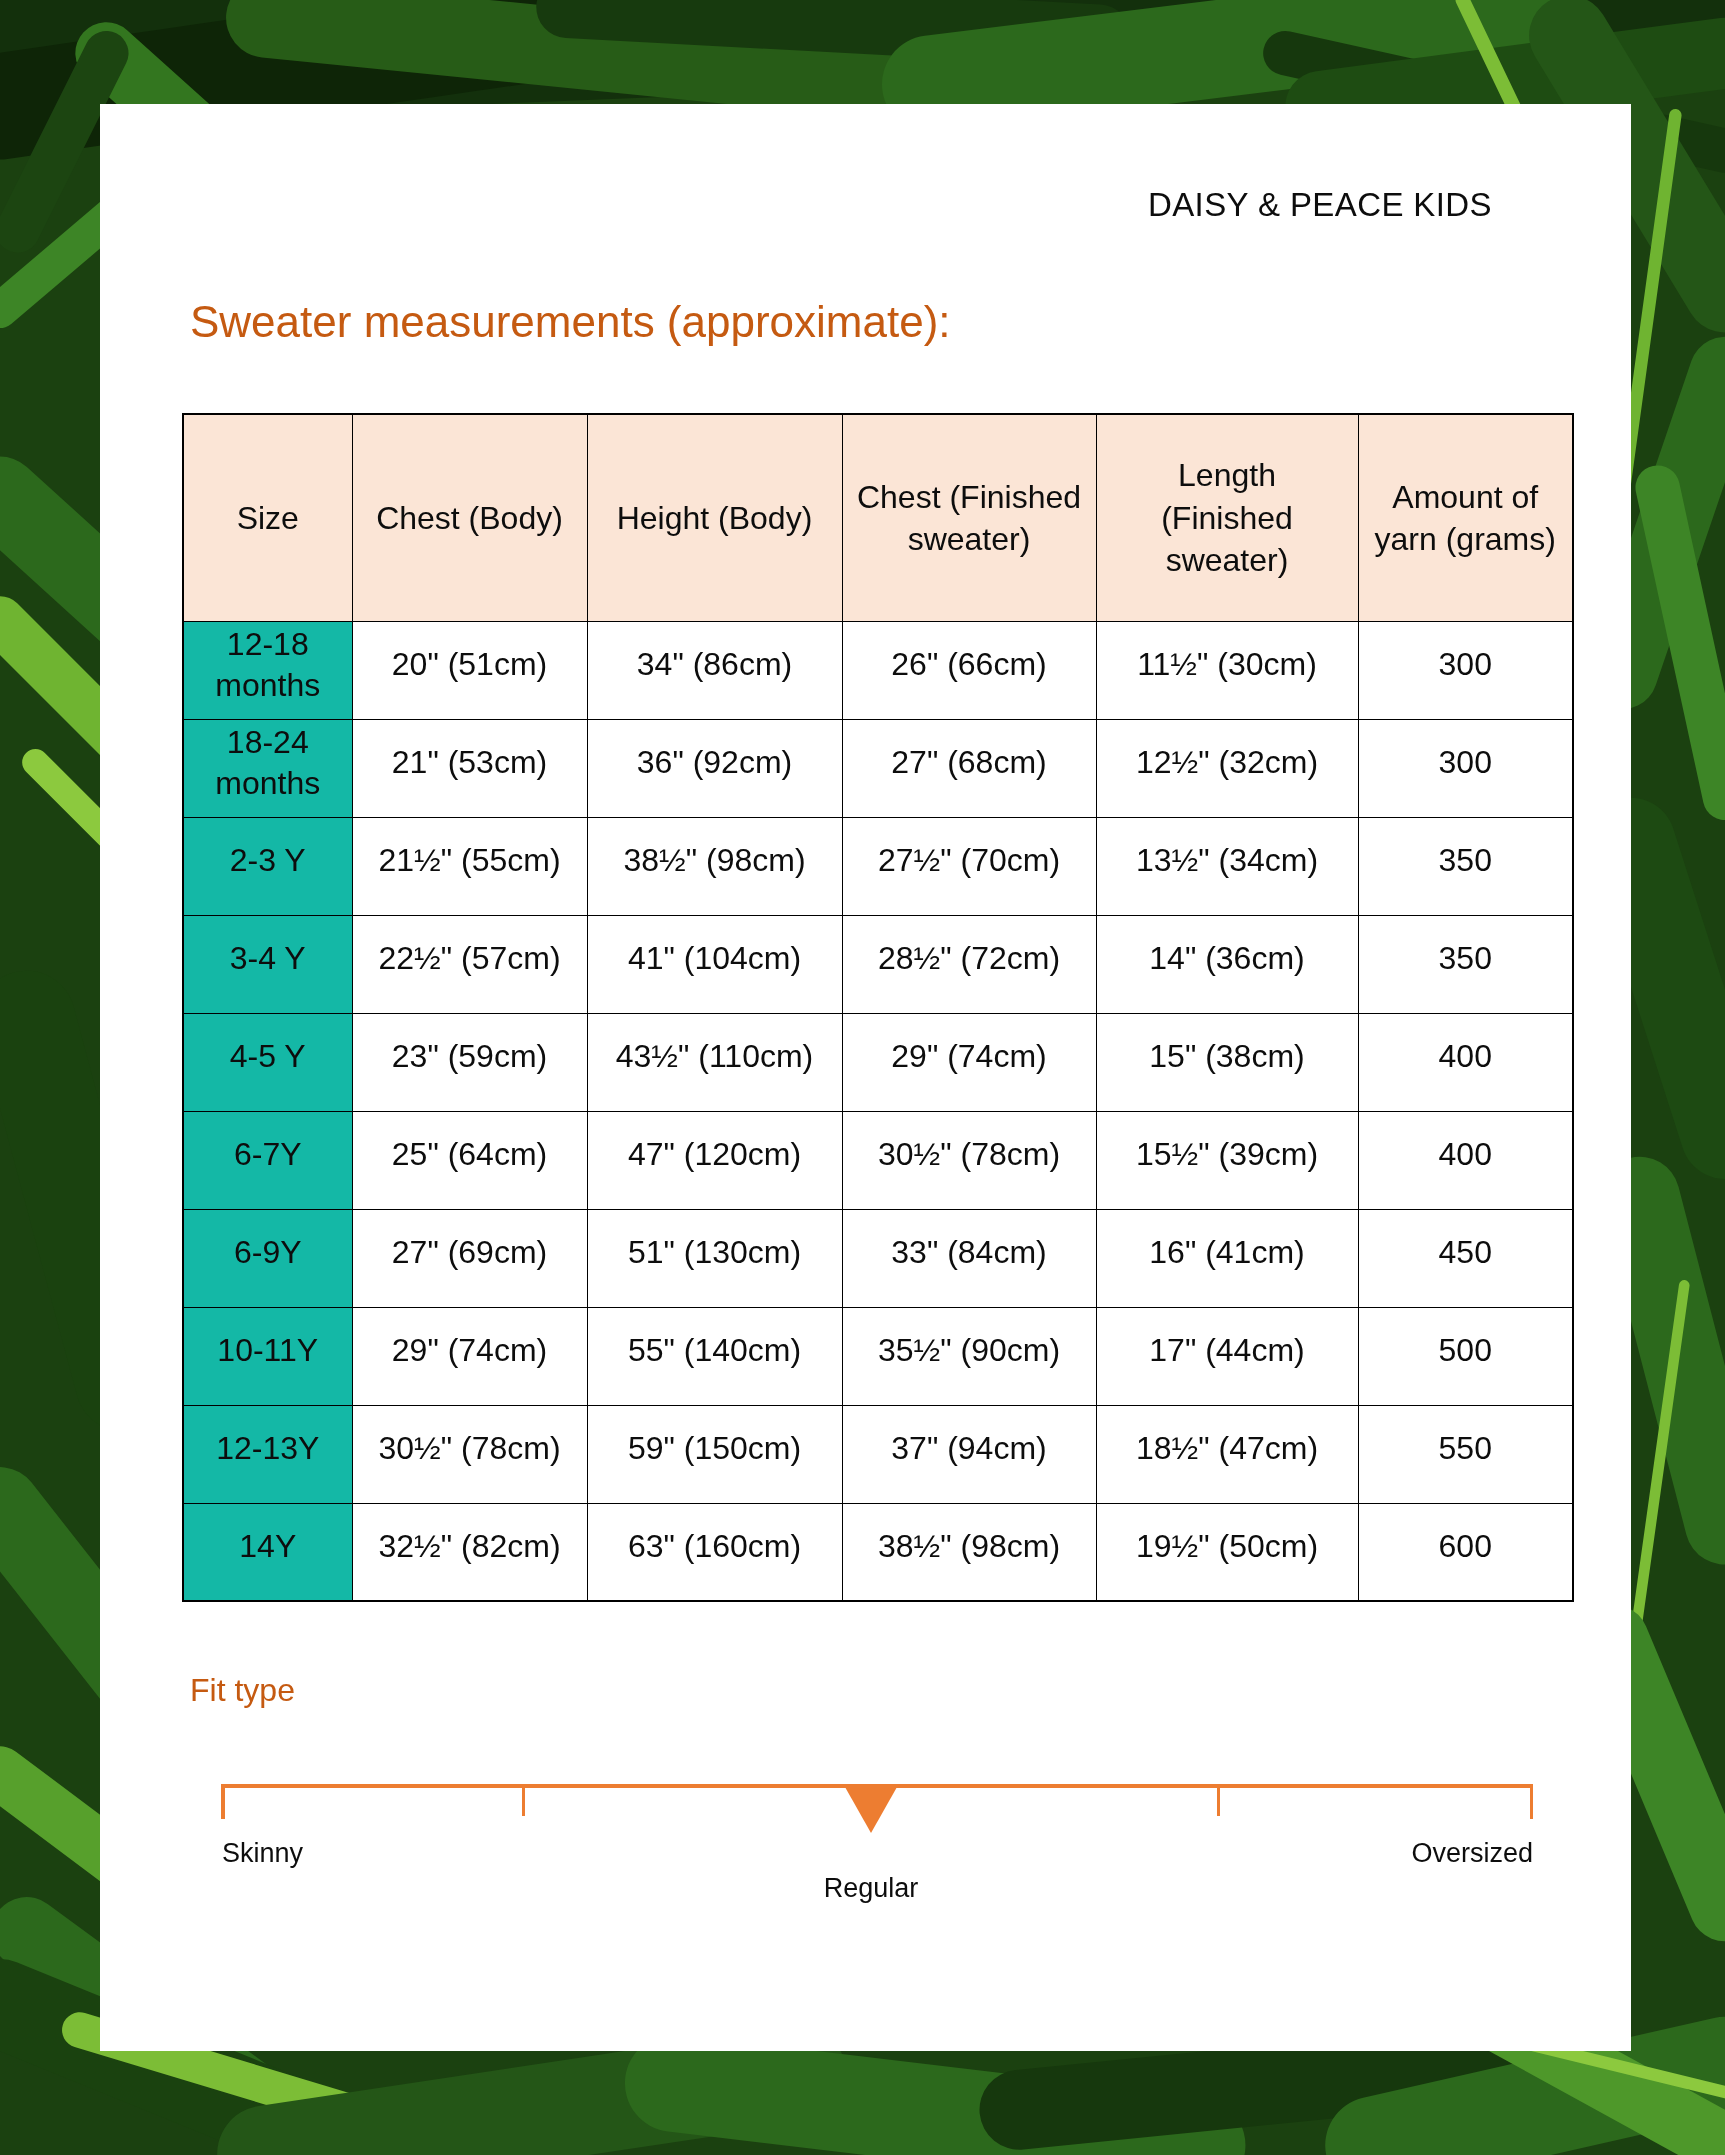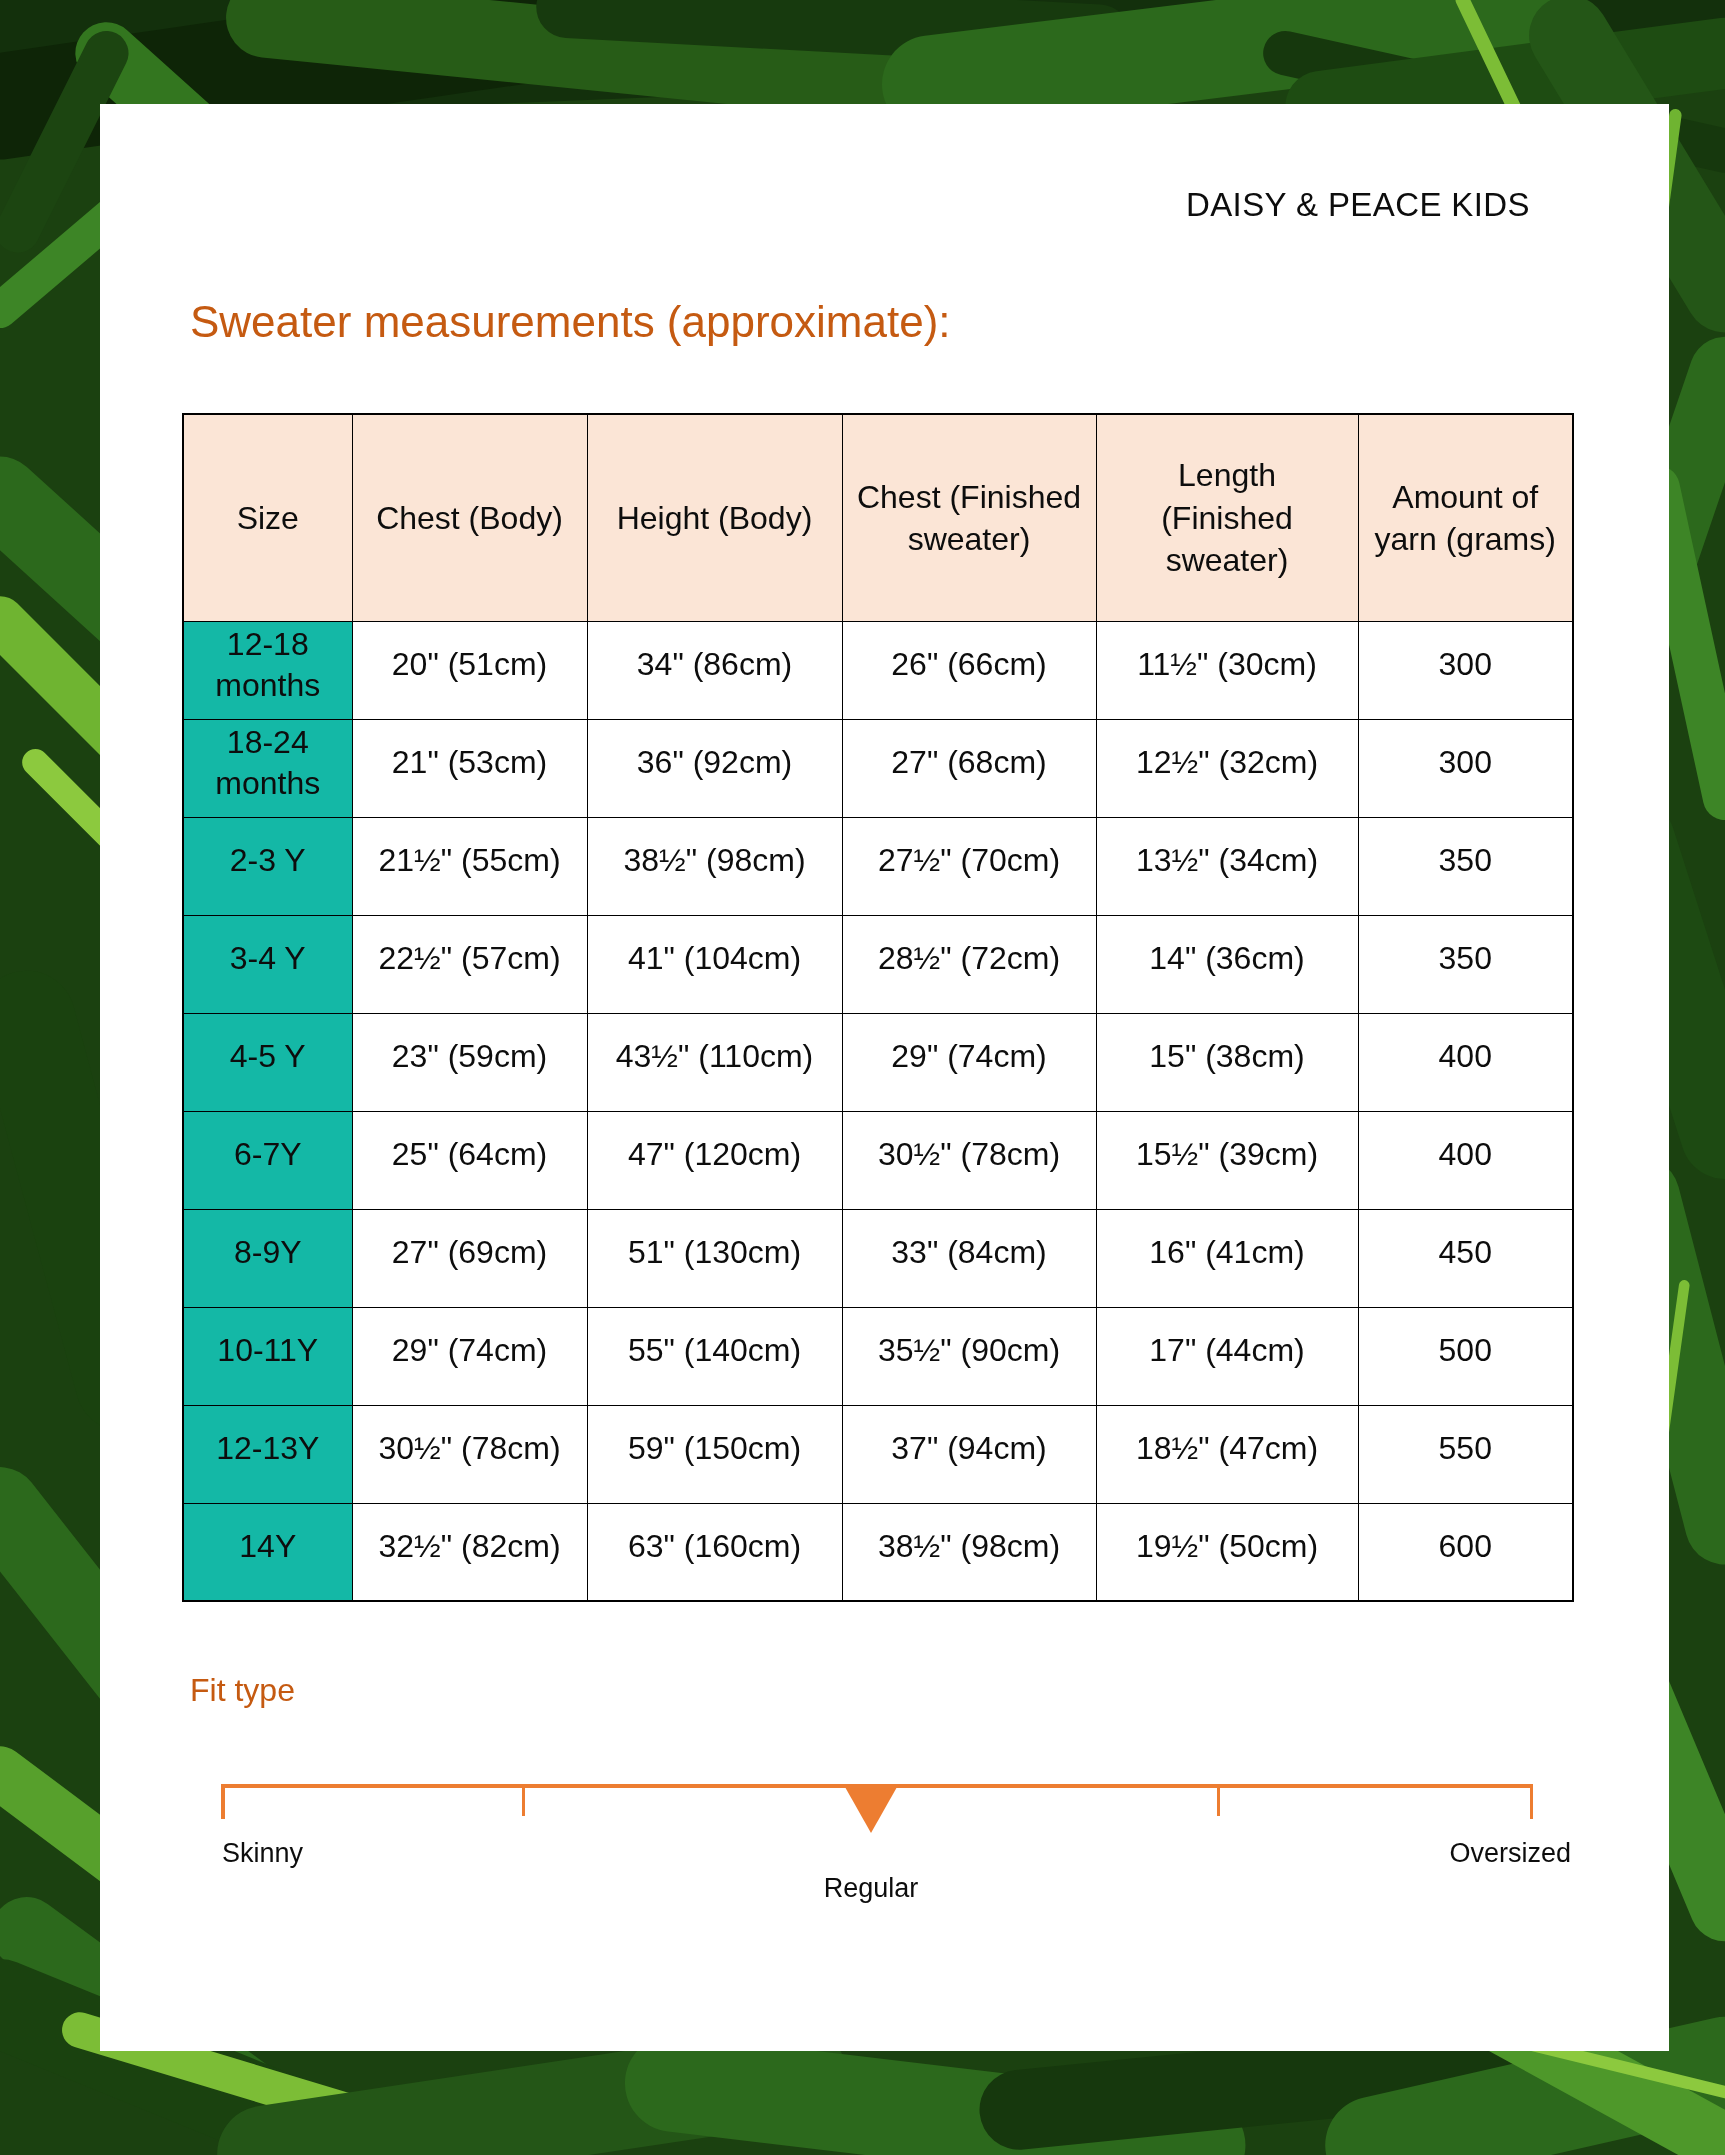--- a/index.html
+++ b/index.html
@@ -9,21 +9,20 @@
     background: #1B4110;
     font-family: "Liberation Sans", sans-serif;
   }
   .canvas { position: relative; width: 1725px; height: 2155px; }
   svg.bg { position: absolute; left: 0; top: 0; }
 
   .page {
     position: absolute; left: 100px; top: 104px;
     width: 1531px; height: 1947px;
     background: #ffffff;
-    padding-left: 38px;
   }
 
   .brand {
     position: absolute; top: 82px; right: 139px;
     font-size: 33px; color: #0d0d0d; letter-spacing: 0.4px;
   }
 
   .title {
     position: absolute; left: 90px; top: 193px; margin: 0;
     font-size: 44px; font-weight: 400; color: #C55A11;
@@ -196,21 +195,21 @@
         </tr>
         <tr>
           <td class="size">6-7Y</td>
           <td>25" (64cm)</td>
           <td>47" (120cm)</td>
           <td>30½" (78cm)</td>
           <td>15½" (39cm)</td>
           <td>400</td>
         </tr>
         <tr>
-          <td class="size">8-9Y</td>
+          <td class="size">6-9Y</td>
           <td>27" (69cm)</td>
           <td>51" (130cm)</td>
           <td>33" (84cm)</td>
           <td>16" (41cm)</td>
           <td>450</td>
         </tr>
         <tr>
           <td class="size">10-11Y</td>
           <td>29" (74cm)</td>
           <td>55" (140cm)</td>

